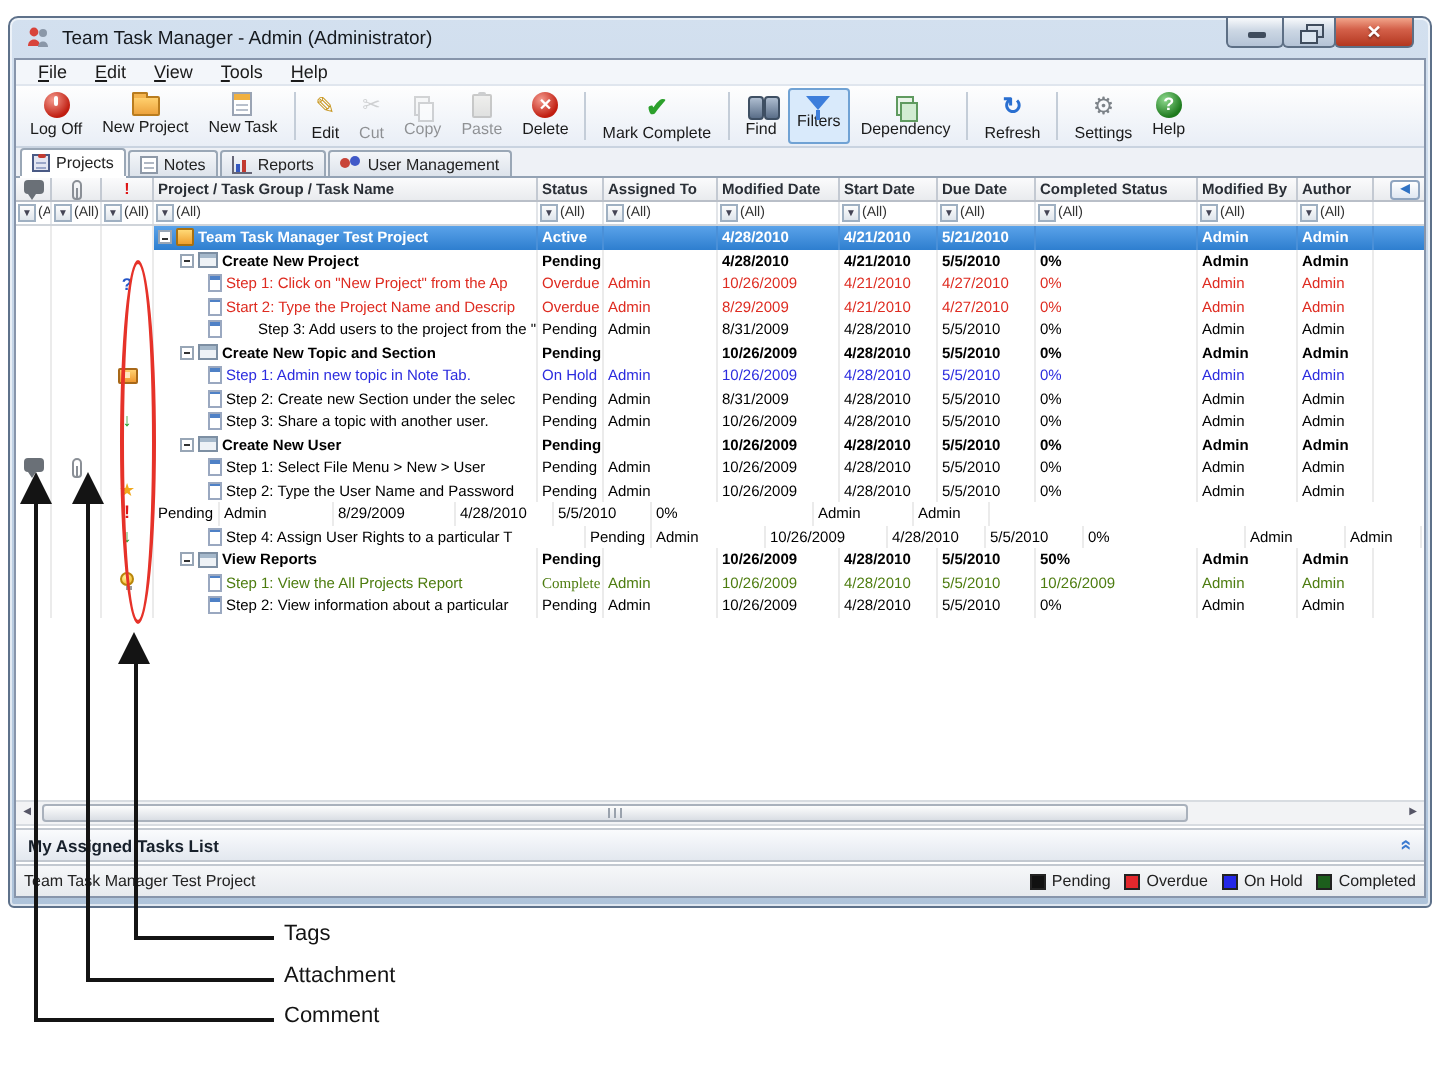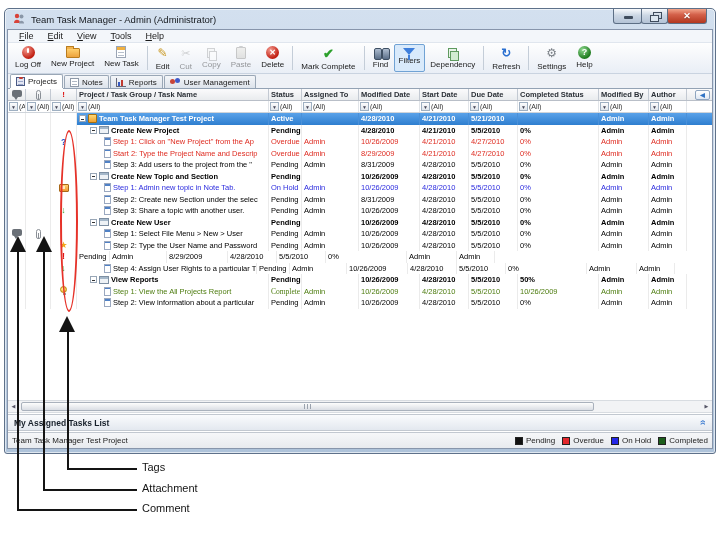--- a/index.html
+++ b/index.html
@@ -419,21 +419,21 @@
             <div class="gcell" style="width: 49px;">4/27/2010</div>
             <div class="gcell" style="width: 81px;">0%</div>
             <div class="gcell" style="width: 50px;">Admin</div>
             <div class="gcell" style="width: 38px;">Admin</div>
             <div class="gcell c-fill"></div>
           </div>
           <div class="grow normal">
             <div class="gcell cent" style="width: 18px;"></div>
             <div class="gcell cent" style="width: 25px;"></div>
             <div class="gcell cent" style="width: 26px;"></div>
-            <div class="gcell c-name" style="width: 192px; padding-left: 27px;">
+            <div class="gcell c-name" style="width: 192px; padding-left: 27px; justify-content: space-between;">
               <span class="ni-task"></span>
               <span class="ntext">Step 3: Add users to the project from the "</span>
             </div>
             <div class="gcell" style="width: 33px;">Pending</div>
             <div class="gcell" style="width: 57px;">Admin</div>
             <div class="gcell" style="width: 61px;">8/31/2009</div>
             <div class="gcell" style="width: 49px;">4/28/2010</div>
             <div class="gcell" style="width: 49px;">5/5/2010</div>
             <div class="gcell" style="width: 81px;">0%</div>
             <div class="gcell" style="width: 50px;">Admin</div>
@@ -593,21 +593,21 @@
             <div class="gcell" style="width: 50px;">Admin</div>
             <div class="gcell" style="width: 38px;">Admin</div>
             <div class="gcell c-fill"></div>
           </div>
           <div class="grow normal">
             <div class="gcell cent" style="width: 18px;"></div>
             <div class="gcell cent" style="width: 25px;"></div>
             <div class="gcell cent" style="width: 26px;">
               <span class="tg tg-arrow">↓</span>
             </div>
-            <div class="gcell c-name" style="width: 180px; padding-left: 27px;">
+            <div class="gcell c-name" style="width: 216px; padding-left: 27px;">
               <span class="ni-task"></span>
               <span class="ntext">Step 4: Assign User Rights to a particular T</span>
             </div>
             <div class="gcell" style="width: 33px;">Pending</div>
             <div class="gcell" style="width: 57px;">Admin</div>
             <div class="gcell" style="width: 61px;">10/26/2009</div>
             <div class="gcell" style="width: 49px;">4/28/2010</div>
             <div class="gcell" style="width: 49px;">5/5/2010</div>
             <div class="gcell" style="width: 81px;">0%</div>
             <div class="gcell" style="width: 50px;">Admin</div>

